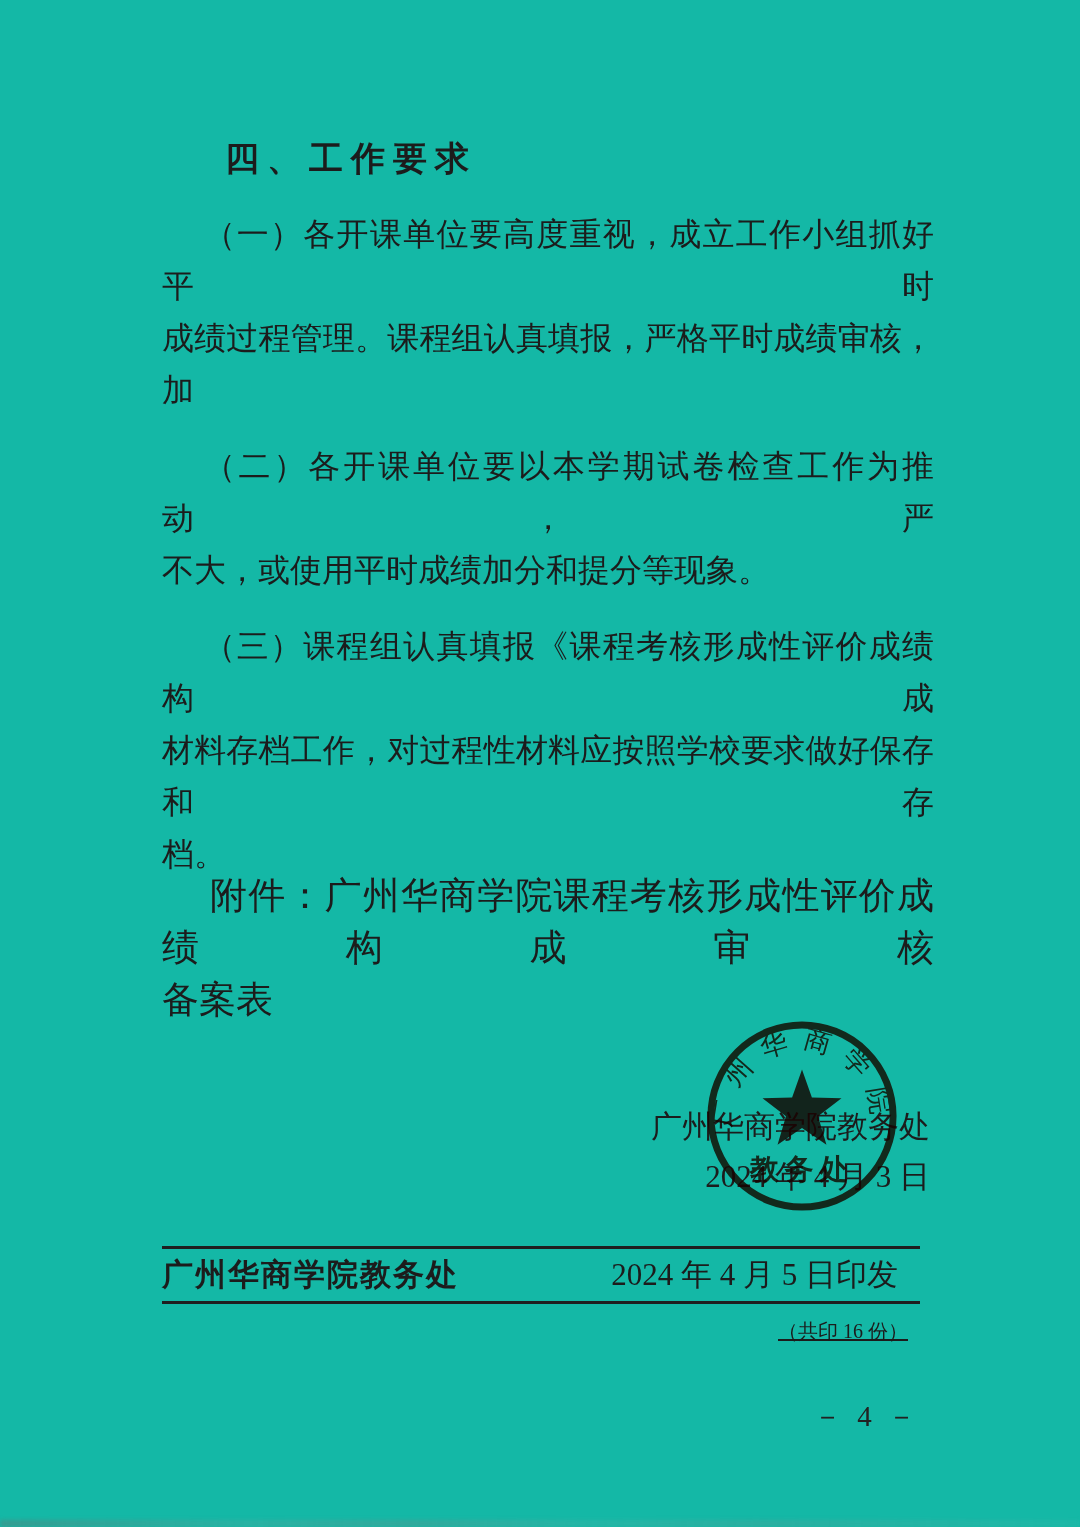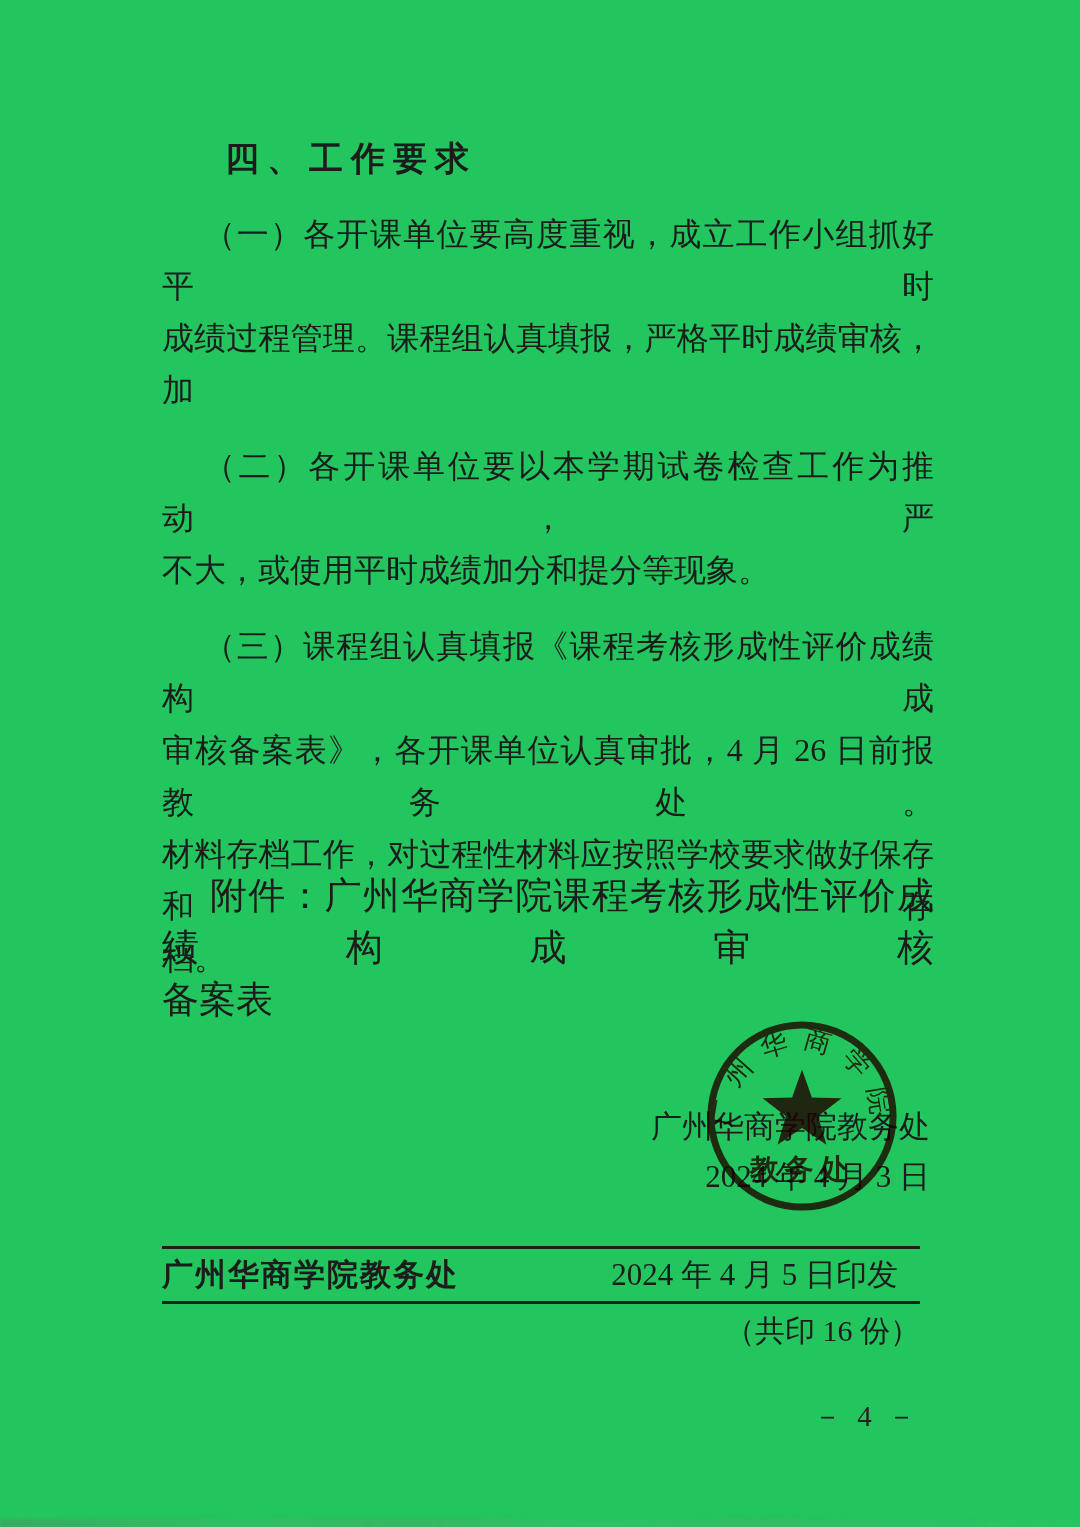--- a/index.html
+++ b/index.html
@@ -1,18 +1,18 @@
 <!DOCTYPE html>
 <html><head>
 <meta charset="utf-8">
 <style>
   html,body { margin:0; padding:0; background:#ffffff; }
   .page {
     position:relative; width:1080px; height:1527px;
-    background:#22c55e; overflow:hidden; color:#1c1c1c;
+    background:#14b8a6; overflow:hidden; color:#1c1c1c;
     font-family:"Liberation Serif","DejaVu Serif",serif;
   }
   .body-text {
     position:absolute; left:162px; top:132px; width:772px;
     font-size:32px; line-height:52px;
   }
   .heading {
     font-family:"Liberation Sans","DejaVu Sans",sans-serif;
     font-weight:700; font-size:34px; letter-spacing:8px;
     text-indent:1.85em; line-height:52px;
@@ -37,22 +37,22 @@
   .rule-top { top:1246px; }
   .rule-bottom { top:1301px; }
   .footer-row {
     position:absolute; left:162px; top:1249px; width:758px; height:52px;
     line-height:52px; font-size:31px;
     display:flex; justify-content:space-between; align-items:center;
   }
   .footer-issuer { font-weight:700; letter-spacing:2px; }
   .footer-date { padding-right:22px; }
   .copies {
-    position:absolute; top:1306px; right:160px;
-    font-size:30px; line-height:50px;
+    position:absolute; top:1306px; right:172px;
+    font-size:20px; line-height:50px;text-decoration:underline;
   }
   .page-number {
     position:absolute; top:1400px; right:160px;
     font-size:29px; line-height:32px; letter-spacing:4px; color:#222;
   }
   .bottom-artifact {
     position:absolute; bottom:0; left:0; width:100%; height:7px;
     background:linear-gradient(to right,
       rgba(110,110,110,.40), rgba(150,150,150,.18) 22%,
       rgba(130,130,130,.30) 38%, rgba(170,170,170,.12) 55%,
@@ -66,21 +66,20 @@
 <div class="page">
 
   <div class="body-text">
     <div class="heading">四、工作要求</div>
     <div>
         <div class="doc-line indent fill">（一）各开课单位要高度重视，成立工作小组抓好平时</div>
         <div class="doc-line fill">成绩过程管理。课程组认真填报，严格平时成绩审核，加</div>
         <div class="doc-line indent fill">（二）各开课单位要以本学期试卷检查工作为推动，严</div>
         <div class="doc-line">不大，或使用平时成绩加分和提分等现象。</div>
         <div class="doc-line indent fill">（三）课程组认真填报《课程考核形成性评价成绩构成</div>
-        <div class="doc-line fill">审核备案表》，各开课单位认真审批，4 月 26 日前报教务处。</div>
         <div class="doc-line fill">材料存档工作，对过程性材料应按照学校要求做好保存和存</div>
         <div class="doc-line">档。</div>
       </div>
   </div>
 
   <div class="attachment">
       <div class="doc-line indent fill">附件：广州华商学院课程考核形成性评价成绩构成审核</div>
       <div class="doc-line">备案表</div>
     </div>
 

